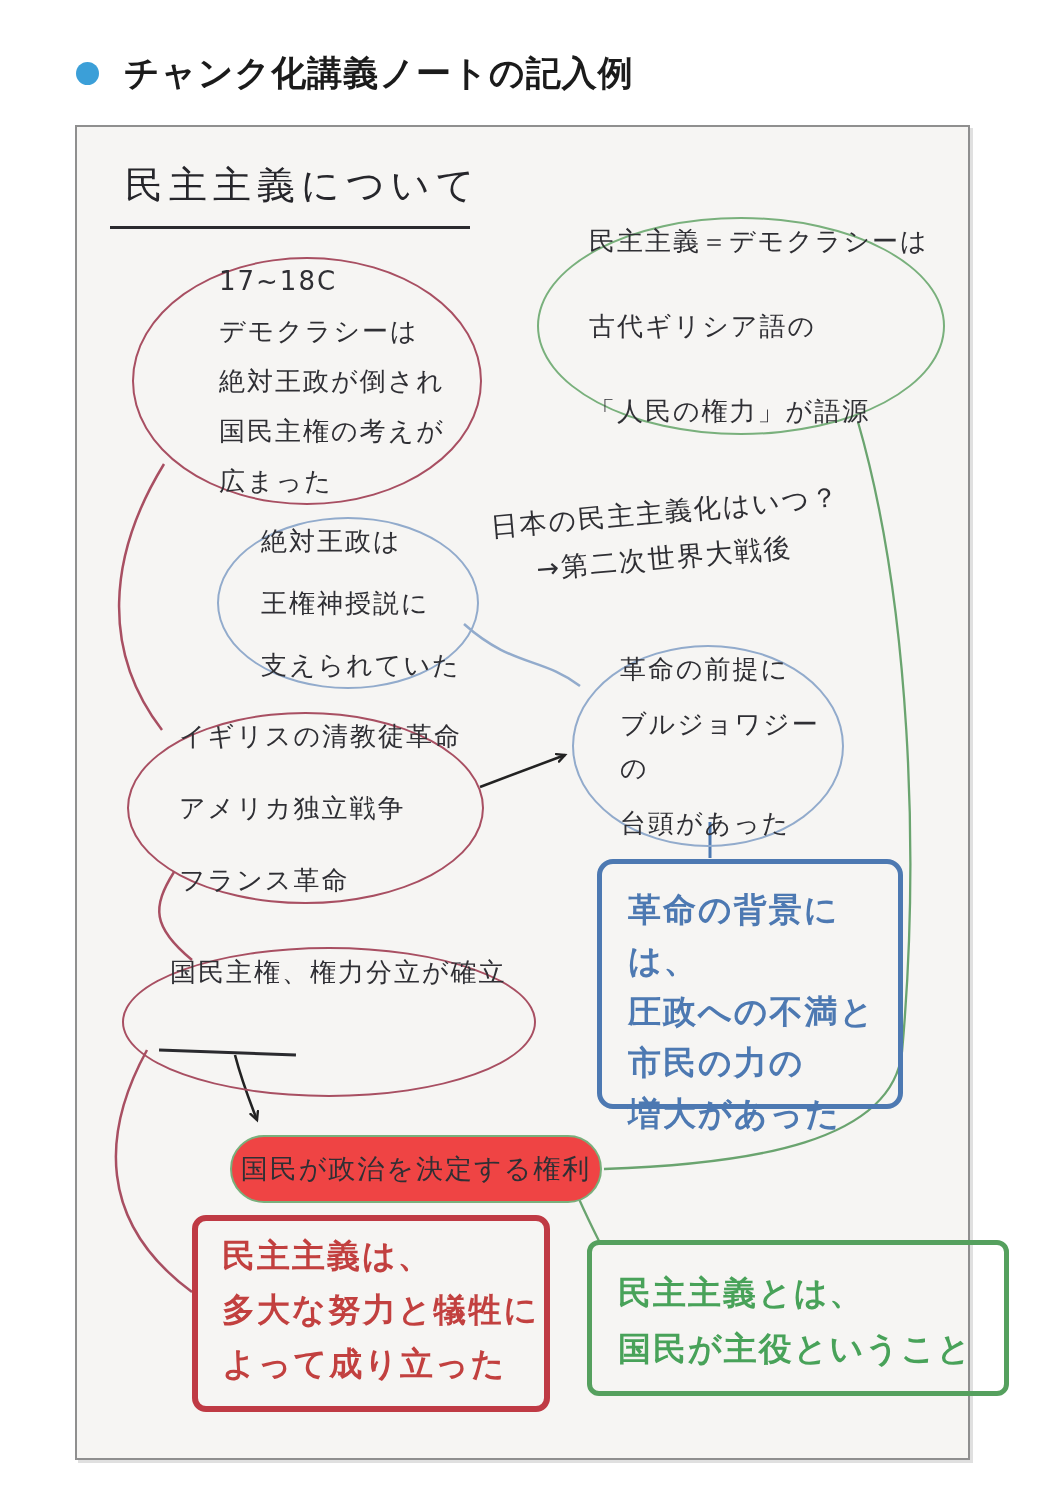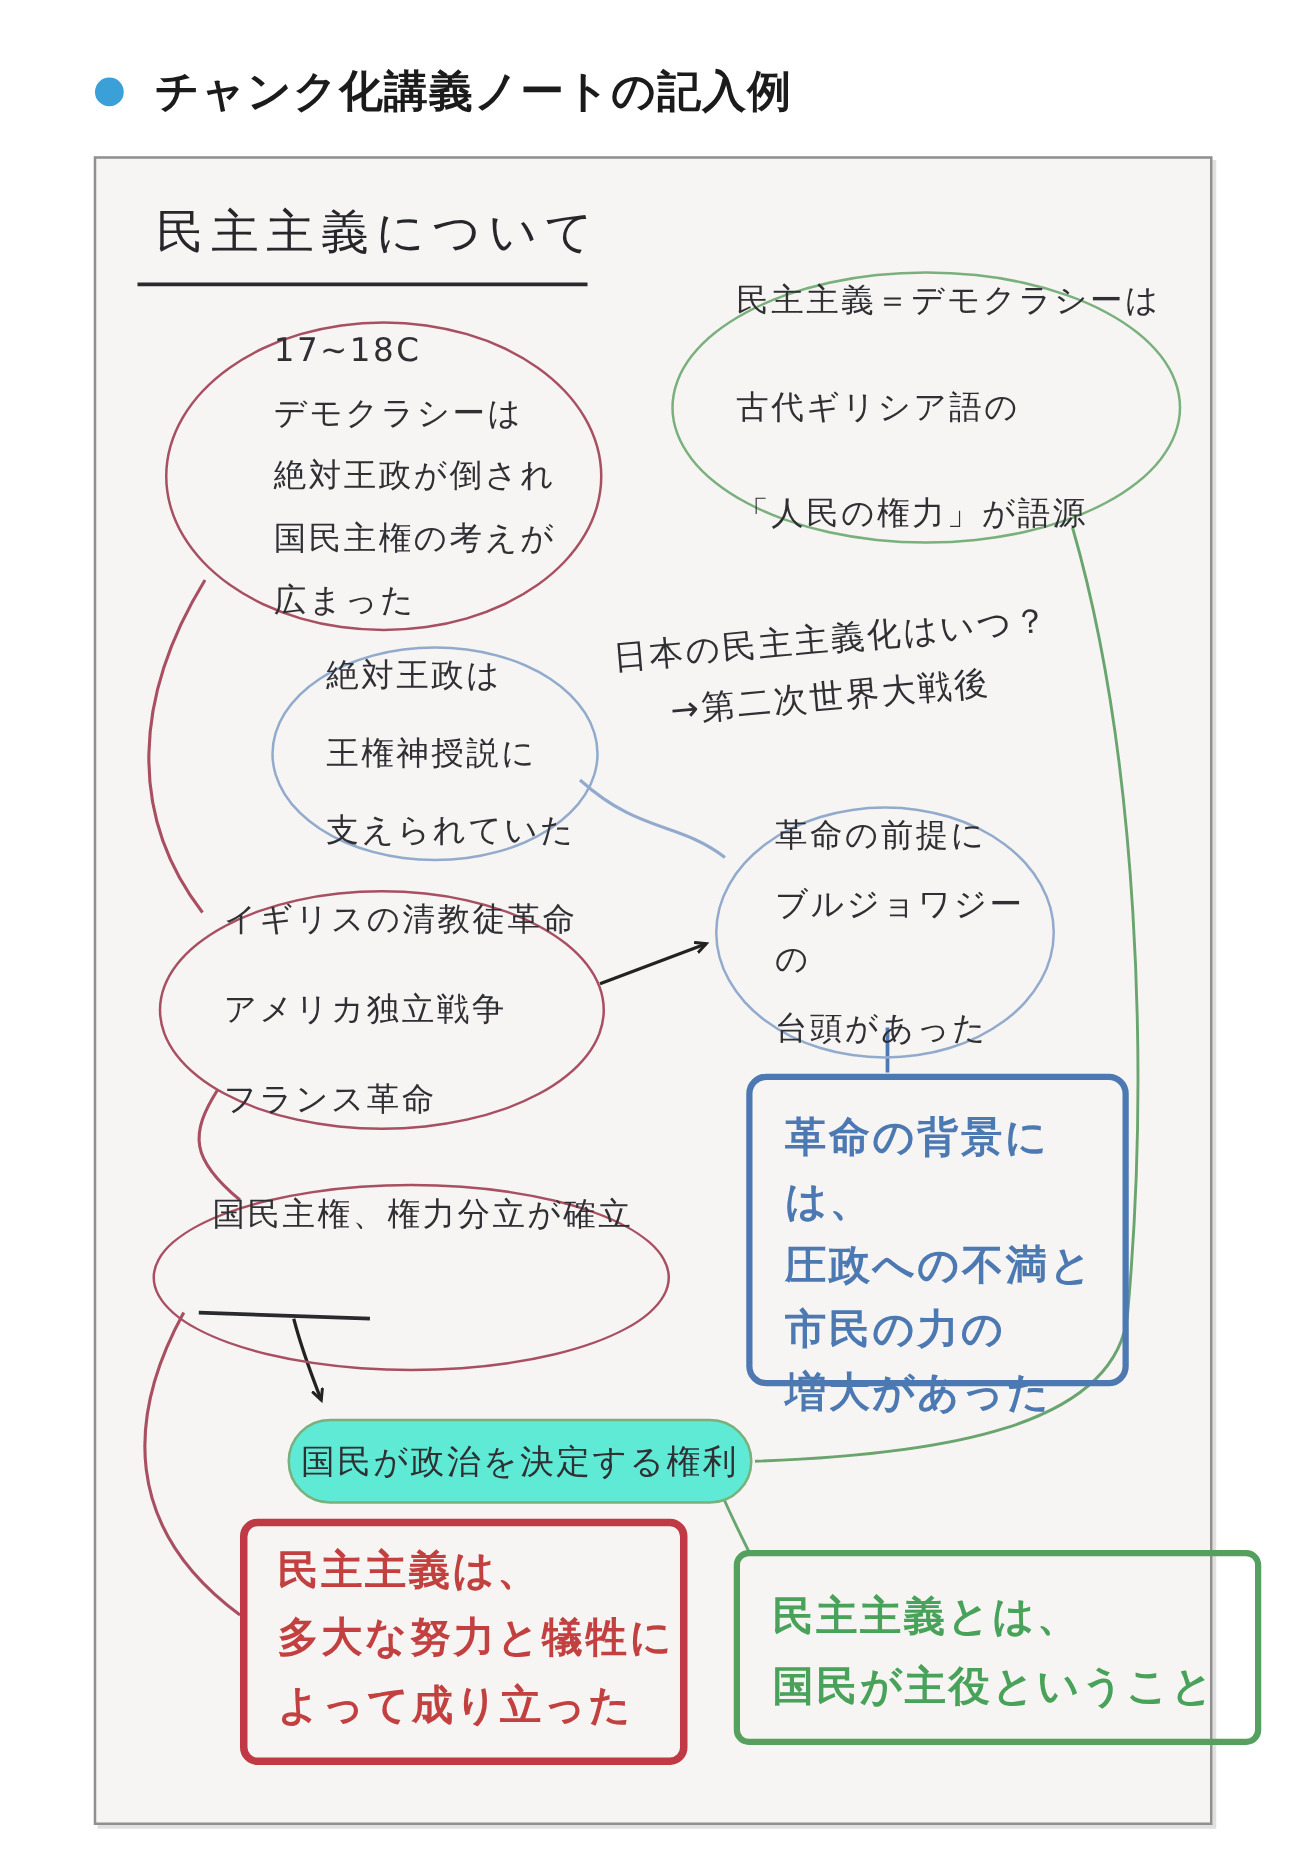--- a/index.html
+++ b/index.html
@@ -42,21 +42,21 @@
   
   .boxcard{box-sizing:border-box;background:transparent;}
   .box-blue{left:480px;top:732px;width:306px;height:250px;border:5px solid #4d79b2;border-radius:16px;
             padding:20px 0 0 26px;color:#4d79b2;font-weight:bold;font-size:33px;line-height:51px;letter-spacing:2px;margin-left:40px;}
   .box-red{left:115px;top:1088px;width:358px;height:197px;border:6px solid #bf3a44;border-radius:14px;
            padding:8px 0 0 24px;color:#c2403f;font-weight:bold;font-size:33px;line-height:54px;letter-spacing:2px;}
   .box-green{left:510px;top:1113px;width:422px;height:156px;border:5px solid #55a05e;border-radius:12px;
              padding:20px 0 0 26px;color:#48a259;font-weight:bold;font-size:33px;line-height:56px;letter-spacing:2px;}
   .pill-green{left:153px;top:1008px;width:372px;height:68px;border:2.5px solid #79b07c;border-radius:36px;
               box-sizing:border-box;display:flex;align-items:center;justify-content:center;
-              font-size:27px;letter-spacing:2px;color:#2f2f34;background:#5eead4;}
+              font-size:27px;letter-spacing:2px;color:#2f2f34;background:#ef4444;}
 </style>
 </head>
 <body>
 
 <div class="canvas">
 
   <div class="page-header">
     <span class="bullet-dot"></span>
     <span class="page-title">チャンク化講義ノートの記入例</span>
   </div>

